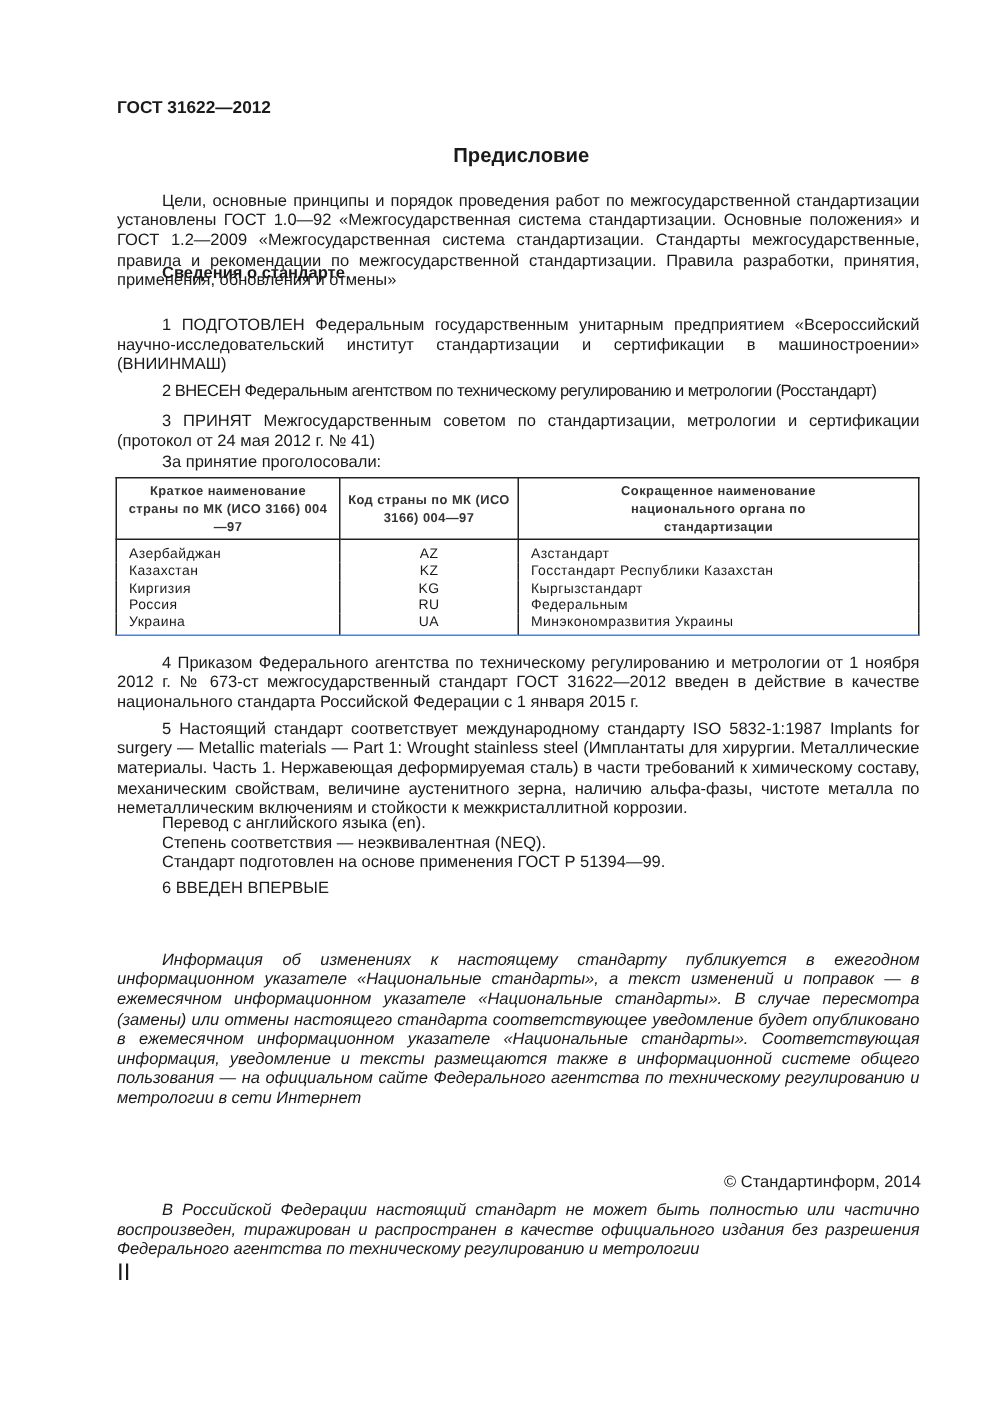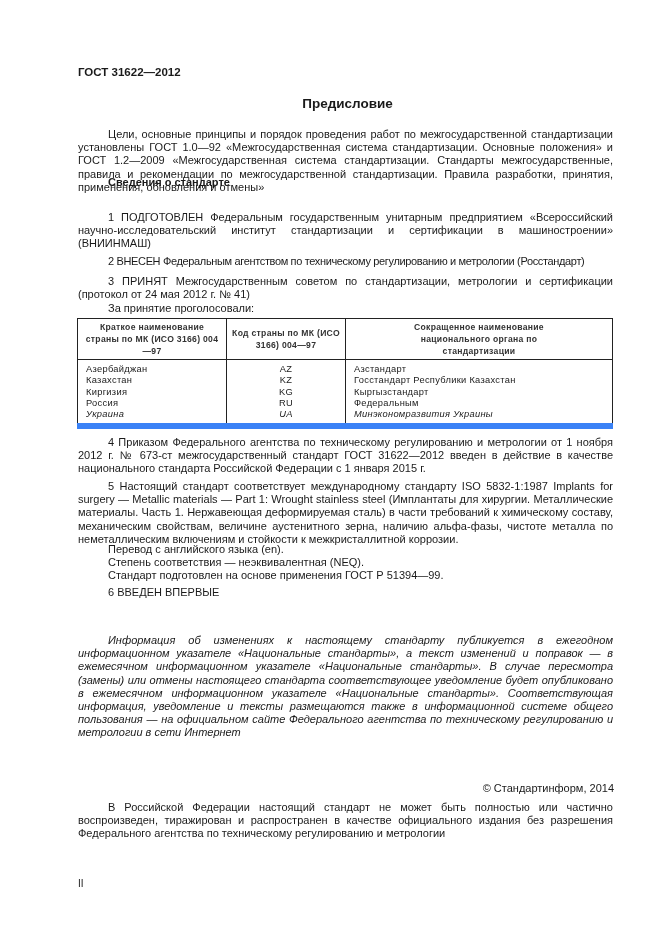--- a/index.html
+++ b/index.html
@@ -23,28 +23,28 @@
     }
     table.vote th {
       font-weight: bold; color: #333; height: 33px; line-height: 12px;
       border: 1px solid #222; border-bottom: 1.5px solid #222; padding: 2px 4px; vertical-align: middle;
     }
     table.vote td {
       border-left: 1px solid #222; border-right: 1px solid #222;
       padding: 0 8px; line-height: 11.3px; font-size: 9.3px; vertical-align: top;
     }
     table.vote tr.first td { padding-top: 4px; }
-    table.vote tr.last td { border-bottom: 6px solid #3b82f6; padding-bottom: 3px; font-style: italic; }
+    table.vote tr.last td { border-bottom: 1px solid #3b82f6; padding-bottom: 3px; }
     .c1 { width: 132px; }
     .c2 { width: 102px; text-align: center; }
     .c3 { text-align: left; }
     table.vote td.c2 { text-align: center; }
     .italic { font-style: italic; }
     .copyright { right: 47px; top: 782px; font-size: 11px; }
-    .page-num { left: 78px; top: 878px; font-size: 10px; }
+    .page-num { left: 78px; top: 840px; font-size: 16px; }
   </style>
 </head>
 <body>
 
 <div class="abs doc-id">ГОСТ 31622—2012</div>
 <div class="abs title">Предисловие</div>
 
 <div class="abs para" style="top:128px;"><span class="ind"></span><span>Цели, основные принципы и порядок проведения работ по межгосударственной стандартизации установлены ГОСТ 1.0—92 «Межгосударственная система стандартизации. Основные положения» и ГОСТ 1.2—2009 «Межгосударственная система стандартизации. Стандарты межгосударственные, правила и рекомендации по межгосударственной стандартизации. Правила разработки, принятия, применения, обновления и отмены»</span></div>
 
 <div class="abs sub-head" style="top:176px;">Сведения о стандарте</div>
@@ -101,15 +101,15 @@
 <div class="abs line" style="left:108px; top:543px;">Перевод с английского языка (en).</div>
 <div class="abs line" style="left:108px; top:556px;">Степень соответствия — неэквивалентная (NEQ).</div>
 <div class="abs line" style="left:108px; top:569px;">Стандарт подготовлен на основе применения ГОСТ Р 51394—99.</div>
 
 <div class="abs line" style="left:108px; top:586px;">6 ВВЕДЕН ВПЕРВЫЕ</div>
 
 <div class="abs para italic" style="top:634px;"><span class="ind"></span><span>Информация об изменениях к настоящему стандарту публикуется в ежегодном информационном указателе «Национальные стандарты», а текст изменений и поправок — в ежемесячном информационном указателе «Национальные стандарты». В случае пересмотра (замены) или отмены настоящего стандарта соответствующее уведомление будет опубликовано в ежемесячном информационном указателе «Национальные стандарты». Соответствующая информация, уведомление и тексты размещаются также в информационной системе общего пользования — на официальном сайте Федерального агентства по техническому регулированию и метрологии в сети Интернет</span></div>
 
 <div class="abs copyright">© Стандартинформ, 2014</div>
 
-<div class="abs para" style="top:801px;"><span class="ind"></span><span>В Российской Федерации настоящий стандарт не может быть полностью или частично воспроизведен, тиражирован и распространен в качестве официального издания без разрешения Федерального агентства по техническому регулированию и метрологии</span></div>
+<div class="abs para" style="top:801px;font-style:italic;"><span class="ind"></span><span>В Российской Федерации настоящий стандарт не может быть полностью или частично воспроизведен, тиражирован и распространен в качестве официального издания без разрешения Федерального агентства по техническому регулированию и метрологии</span></div>
 
 <div class="abs page-num">II</div>
 
 </body></html>

